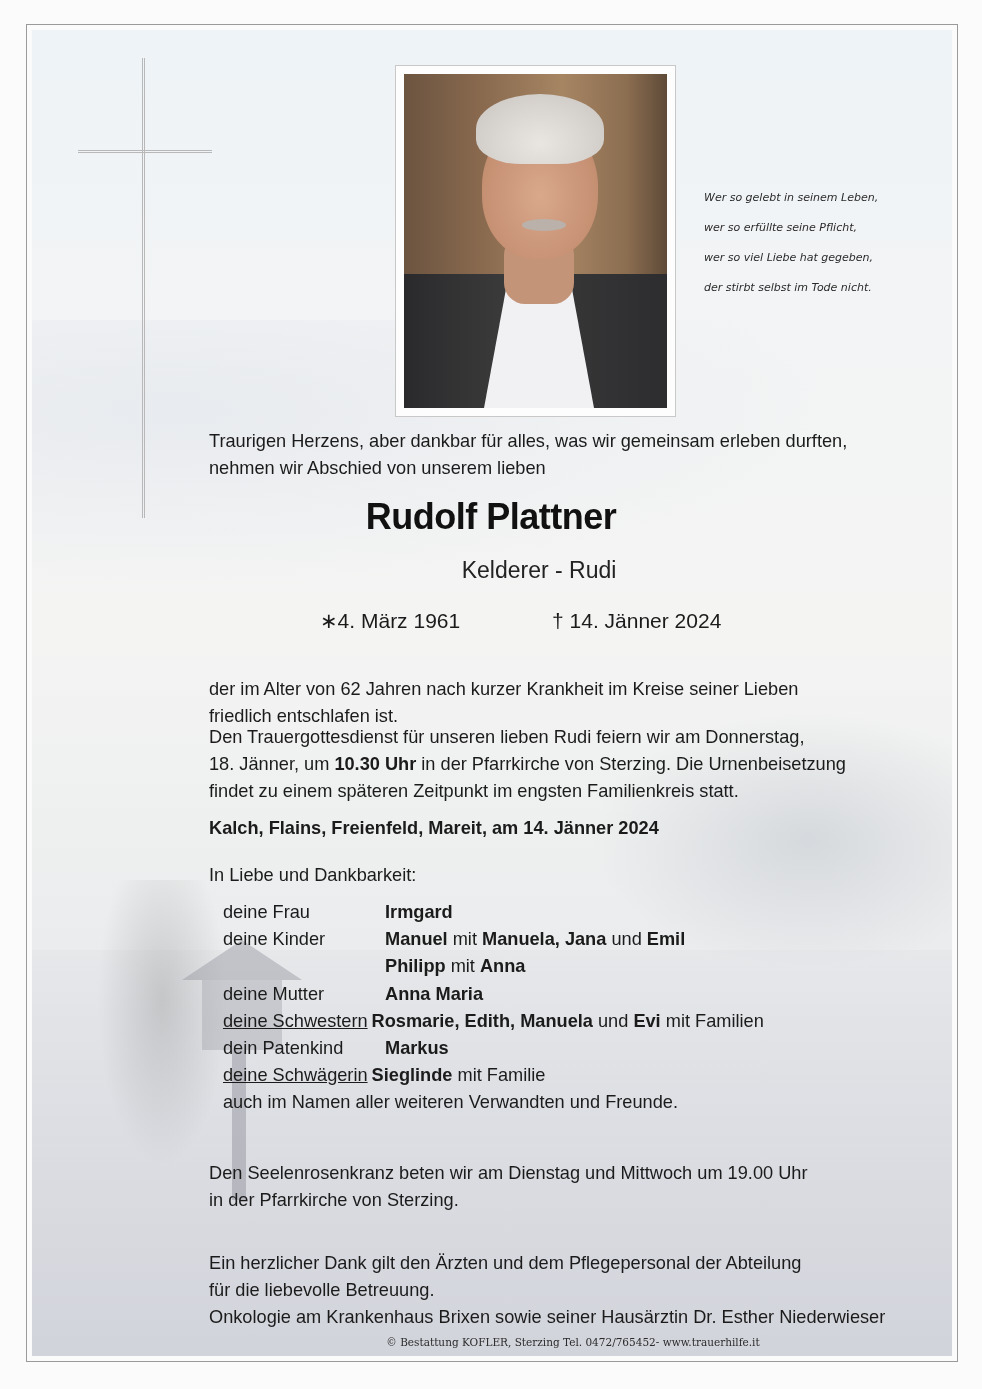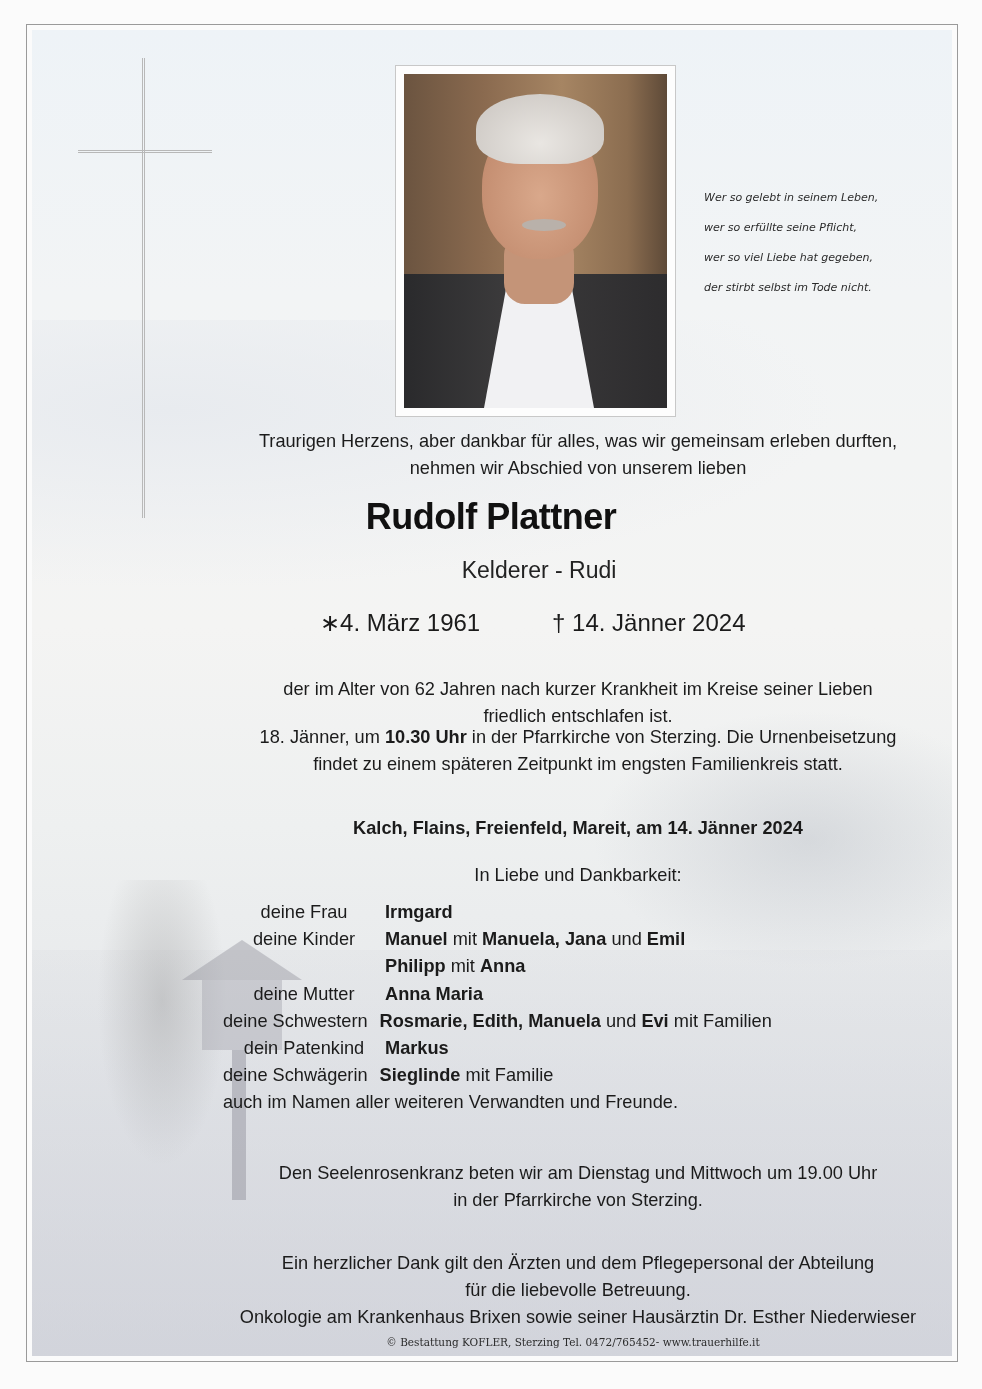--- a/index.html
+++ b/index.html
@@ -29,35 +29,35 @@
   .photo .jacket{position:absolute;left:0;top:200px;width:263px;height:134px;background:linear-gradient(90deg,#2a2a2c,#3c3b3c 40%,#2d2c2e);}
   .photo .shirt{position:absolute;left:80px;top:215px;width:110px;height:119px;background:#f1f1f3;clip-path:polygon(20% 0,80% 0,100% 100%,0 100%);}
   .photo .neck{position:absolute;left:100px;top:160px;width:70px;height:70px;background:#c49478;border-radius:30%;}
   .photo .face{position:absolute;left:78px;top:45px;width:116px;height:140px;background:radial-gradient(ellipse at 50% 55%,#d9a88b 0%,#c58f72 70%,#a9765e 100%);border-radius:48% 48% 45% 45%;}
   .photo .hair{position:absolute;left:72px;top:20px;width:128px;height:70px;background:radial-gradient(ellipse at 50% 70%,#e9e6e2,#c9c4bf);border-radius:50% 50% 35% 35%;}
   .photo .stache{position:absolute;left:118px;top:145px;width:44px;height:12px;background:#b9b1aa;border-radius:50%;}
 
   .poem{position:absolute;left:704px;top:183px;font-family:"DejaVu Sans",sans-serif;font-style:italic;font-size:11px;line-height:30px;color:#2a2a2a;}
   .poem div{white-space:nowrap;}
 
-  .text{position:absolute;left:223px;width:710px;font-family:"Liberation Sans",sans-serif;font-size:18.2px;line-height:27px;color:#1b1b1b;text-align:center;}
+  .text{position:absolute;left:209px;width:710px;font-family:"Liberation Sans",sans-serif;font-size:18.2px;line-height:27px;color:#1b1b1b;}
   .intro{top:428px;}
   .name{position:absolute;left:0;width:982px;top:496px;text-align:center;font-family:"Liberation Sans",sans-serif;font-size:36px;font-weight:bold;letter-spacing:-0.5px;color:#111;}
   .nick{position:absolute;left:0;width:1078px;top:557px;text-align:center;font-family:"Liberation Sans",sans-serif;font-size:23px;color:#222;}
-  .dates{position:absolute;top:609px;font-family:"Liberation Sans",sans-serif;font-size:24px;color:#1b1b1b;white-space:nowrap;}
+  .dates{position:absolute;top:609px;font-family:"Liberation Sans",sans-serif;font-size:21px;color:#1b1b1b;white-space:nowrap;}
   .birth{left:320px;}
   .death{left:552px;}
   .p1{top:660px;margin-top:16px;}
   .p2{top:724px;}
   .place{top:815px;font-weight:bold;}
   .thanks-head{top:862px;}
   .family{position:absolute;left:223px;top:899px;font-family:"Liberation Sans",sans-serif;font-size:18.2px;line-height:27.2px;color:#1b1b1b;}
-  .frow{display:flex;white-space:nowrap;text-align:center;}
+  .frow{display:flex;white-space:nowrap;}
   .flabel{width:162px;}
-  .flabel.auto{width:auto;margin-right:12px;}
+  .flabel.auto{width:auto;margin-right:4px;text-decoration:underline;}
   .b{font-weight:bold;}
   .p-rosary{top:1160px;}
   .p-thanks{top:1250px;}
   .footer{position:absolute;left:0;width:1146px;top:1336px;text-align:center;font-family:"DejaVu Serif",serif;font-size:10.5px;color:#2a2a2a;}
 </style>
 </head>
 <body>
 
 <div class="frame"></div>
 <div class="card">
@@ -107,20 +107,21 @@
 <div class="dates death">
   <span>†</span> <span>14. Jänner 2024</span>
 </div>
 
 <div class="text p1">
   <div>der im Alter von 62 Jahren nach kurzer Krankheit im Kreise seiner Lieben</div>
   <div>friedlich entschlafen ist.</div>
 </div>
 
 <div class="text p2">
+  <div>Den Trauergottesdienst für unseren lieben Rudi feiern wir am Donnerstag,</div>
   <div><span>18. Jänner, um </span><span class="b">10.30 Uhr</span><span> in der Pfarrkirche von Sterzing. Die Urnenbeisetzung</span></div>
   <div>findet zu einem späteren Zeitpunkt im engsten Familienkreis statt.</div>
 </div>
 
 <div class="text place">Kalch, Flains, Freienfeld, Mareit, am 14. Jänner 2024</div>
 
 <div class="text thanks-head">In Liebe und Dankbarkeit:</div>
 
 <div class="family">
   <div class="frow">

